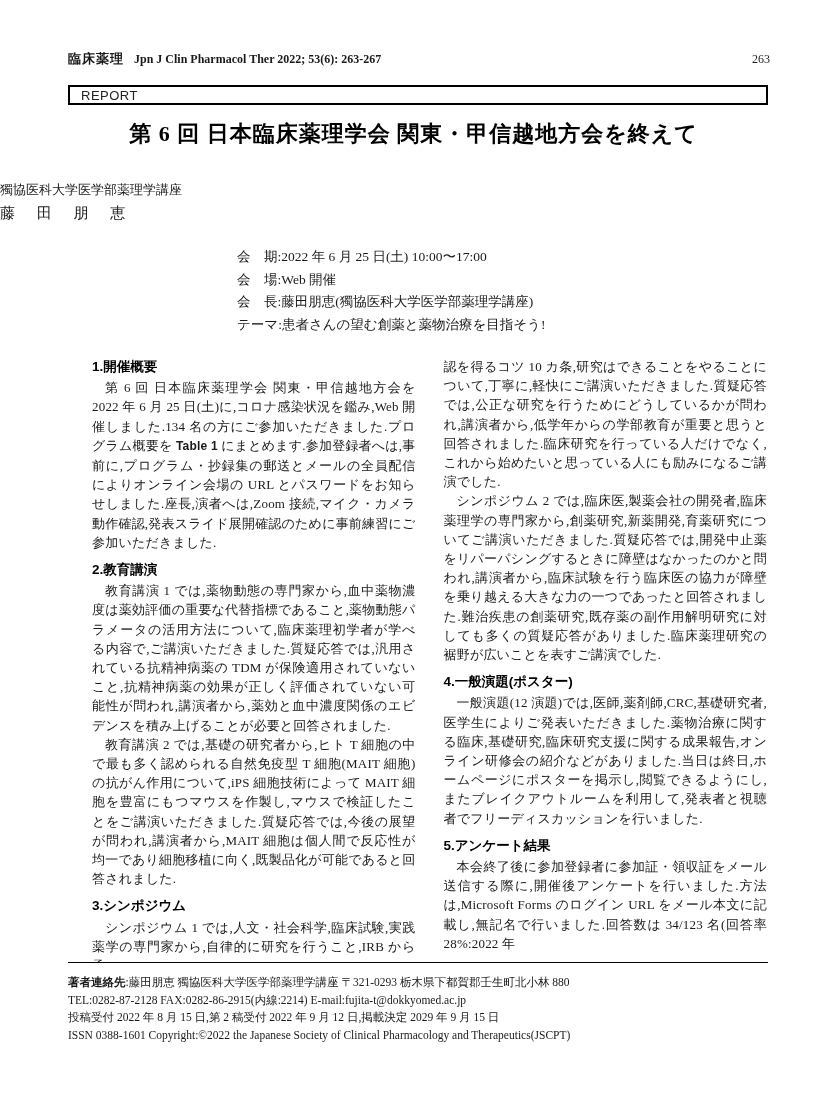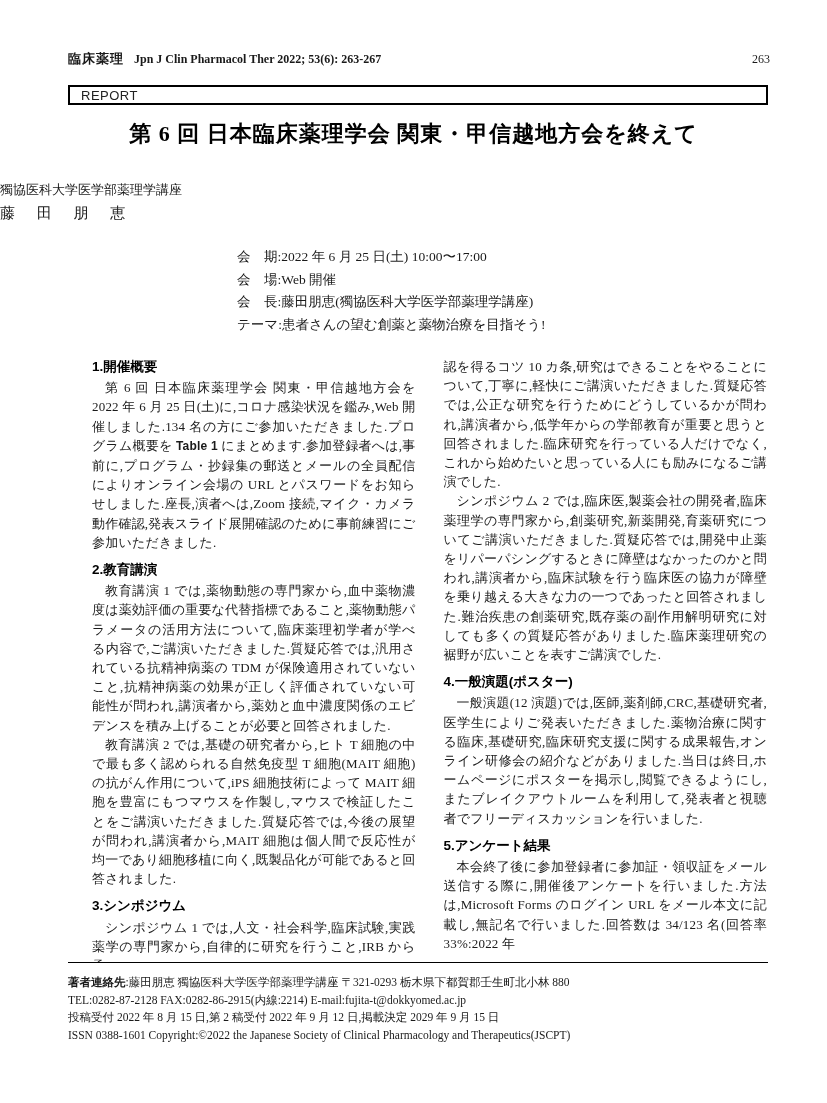--- a/index.html
+++ b/index.html
@@ -111,21 +111,21 @@
       <p>教育講演 2 では,基礎の研究者から,ヒト T 細胞の中で最も多く認められる自然免疫型 T 細胞(MAIT 細胞)の抗がん作用について,iPS 細胞技術によって MAIT 細胞を豊富にもつマウスを作製し,マウスで検証したことをご講演いただきました.質疑応答では,今後の展望が問われ,講演者から,MAIT 細胞は個人間で反応性が均一であり細胞移植に向く,既製品化が可能であると回答されました.</p>
       <h2>3.シンポジウム</h2>
       <p>シンポジウム 1 では,人文・社会科学,臨床試験,実践薬学の専門家から,自律的に研究を行うこと,IRB から承</p>
     </div>
     <div class="col">
       <p class="noindent">認を得るコツ 10 カ条,研究はできることをやることについて,丁寧に,軽快にご講演いただきました.質疑応答では,公正な研究を行うためにどうしているかが問われ,講演者から,低学年からの学部教育が重要と思うと回答されました.臨床研究を行っている人だけでなく,これから始めたいと思っている人にも励みになるご講演でした.</p>
       <p>シンポジウム 2 では,臨床医,製薬会社の開発者,臨床薬理学の専門家から,創薬研究,新薬開発,育薬研究についてご講演いただきました.質疑応答では,開発中止薬をリパーパシングするときに障壁はなかったのかと問われ,講演者から,臨床試験を行う臨床医の協力が障壁を乗り越える大きな力の一つであったと回答されました.難治疾患の創薬研究,既存薬の副作用解明研究に対しても多くの質疑応答がありました.臨床薬理研究の裾野が広いことを表すご講演でした.</p>
       <h2>4.一般演題(ポスター)</h2>
       <p>一般演題(12 演題)では,医師,薬剤師,CRC,基礎研究者,医学生によりご発表いただきました.薬物治療に関する臨床,基礎研究,臨床研究支援に関する成果報告,オンライン研修会の紹介などがありました.当日は終日,ホームページにポスターを掲示し,閲覧できるようにし,またブレイクアウトルームを利用して,発表者と視聴者でフリーディスカッションを行いました.</p>
       <h2>5.アンケート結果</h2>
-      <p>本会終了後に参加登録者に参加証・領収証をメール送信する際に,開催後アンケートを行いました.方法は,Microsoft Forms のログイン URL をメール本文に記載し,無記名で行いました.回答数は 34/123 名(回答率 33%:2022 年</p>
+      <p>本会終了後に参加登録者に参加証・領収証をメール送信する際に,開催後アンケートを行いました.方法は,Microsoft Forms のログイン URL をメール本文に記載し,無記名で行いました.回答数は 34/123 名(回答率 28%:2022 年</p>
     </div>
   </div>
 
   <div class="footer">
     <div><span class="lbl">著者連絡先</span><span>:藤田朋恵 獨協医科大学医学部薬理学講座 〒321-0293 栃木県下都賀郡壬生町北小林 880</span></div>
     <div>TEL:0282-87-2128  FAX:0282-86-2915(内線:2214)  E-mail:fujita-t@dokkyomed.ac.jp</div>
     <div>投稿受付 2022 年 8 月 15 日,第 2 稿受付 2022 年 9 月 12 日,掲載決定 2029 年 9 月 15 日</div>
     <div>ISSN 0388-1601  Copyright:©2022 the Japanese Society of Clinical Pharmacology and Therapeutics(JSCPT)</div>
   </div>
 

